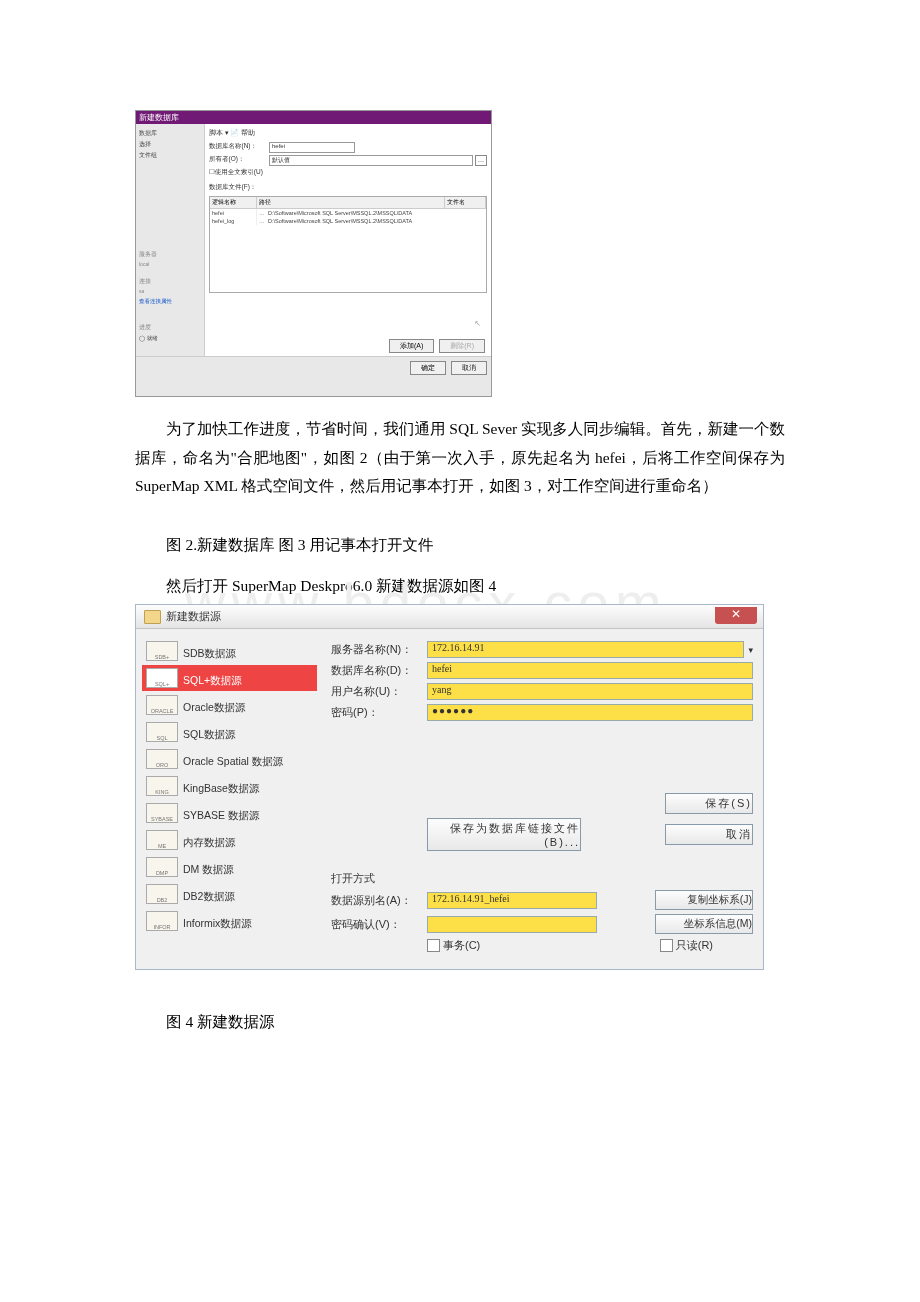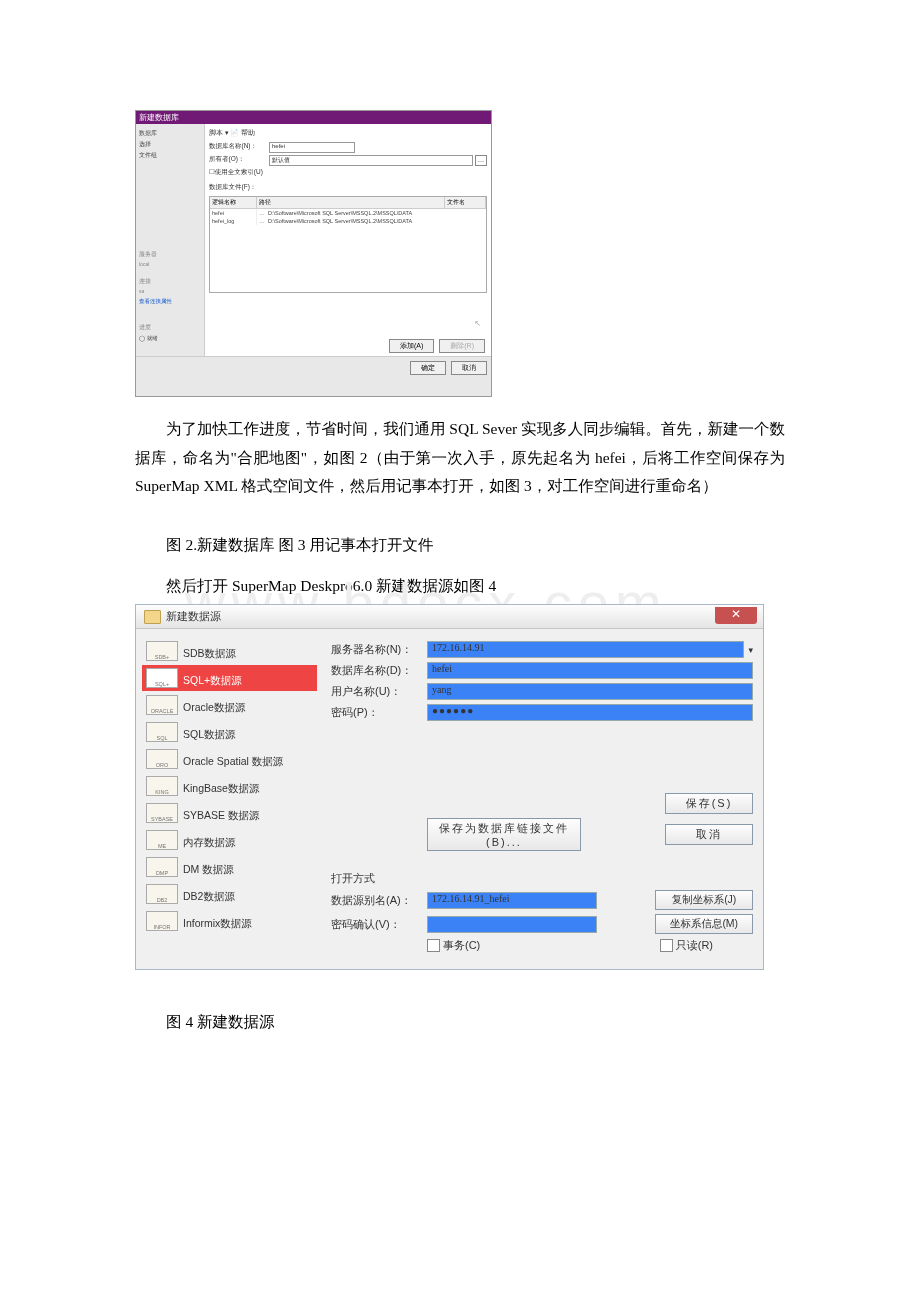--- a/index.html
+++ b/index.html
@@ -32,23 +32,23 @@
 .fig4-close{position:absolute;right:6px;top:2px;width:42px;height:17px;background:#c75050;color:#fff;border-radius:0 0 3px 3px;text-align:center;font-family:Arial;font-size:12px;line-height:15px}
 .fig4-body{display:flex;padding:8px 10px 12px 6px}
 .fig4-left{width:175px}
 .ds{display:flex;align-items:flex-end;padding:3px 4px;margin:1px 0;font-size:10.5px;color:#333}
 .ds.sel{background:#ef4444;color:#fff}
 .ds-icon{width:30px;height:18px;border:1px solid #aaa;background:#f7f5ec;margin-right:5px;display:flex;align-items:flex-end;justify-content:center;font-size:5.5px;color:#777;font-family:Arial}
 .ds.sel .ds-icon{background:#fff}
 .fig4-right{flex:1;padding-left:14px;font-size:11px;color:#333}
 .frow{display:flex;align-items:center;margin:4px 0}
 .flbl{width:96px}
-.finp{border:1px solid #9aa;background:#3b82f6;height:15px;padding:0 4px;font-size:10px;flex:1;font-family:"SimSun"}
+.finp{border:1px solid #9aa;background:#fde047;height:15px;padding:0 4px;font-size:10px;flex:1;font-family:"SimSun"}
 .finp.short{flex:none;width:160px}
-.fbtn{border:1px solid #8899aa;background:linear-gradient(#fdfdfd,#e8e8e8);padding:2px 0;width:86px;text-align:center;font-size:11px;margin-left:auto;letter-spacing:2px}
+.fbtn{border:1px solid #8899aa;background:linear-gradient(#fdfdfd,#e8e8e8);padding:2px 0;width:86px;text-align:right;font-size:11px;margin-left:auto;letter-spacing:2px}
 .fbtn.sm{width:96px;letter-spacing:0;font-size:10.5px}
 .fbtn.long{width:152px;margin:0}
 .sect{margin-top:20px;font-size:11px}
 .cbx{width:11px;height:11px;border:1px solid #888;background:#fff;display:inline-block;vertical-align:middle;margin-right:3px}
 .icon-folder{width:15px;height:12px;background:#f4d68a;border:1px solid #c0a050;border-radius:1px;margin-right:5px}
 .cap2{margin:8px 0 10px 0;text-indent:2em}
 </style>
 </head>
 <body>
 

